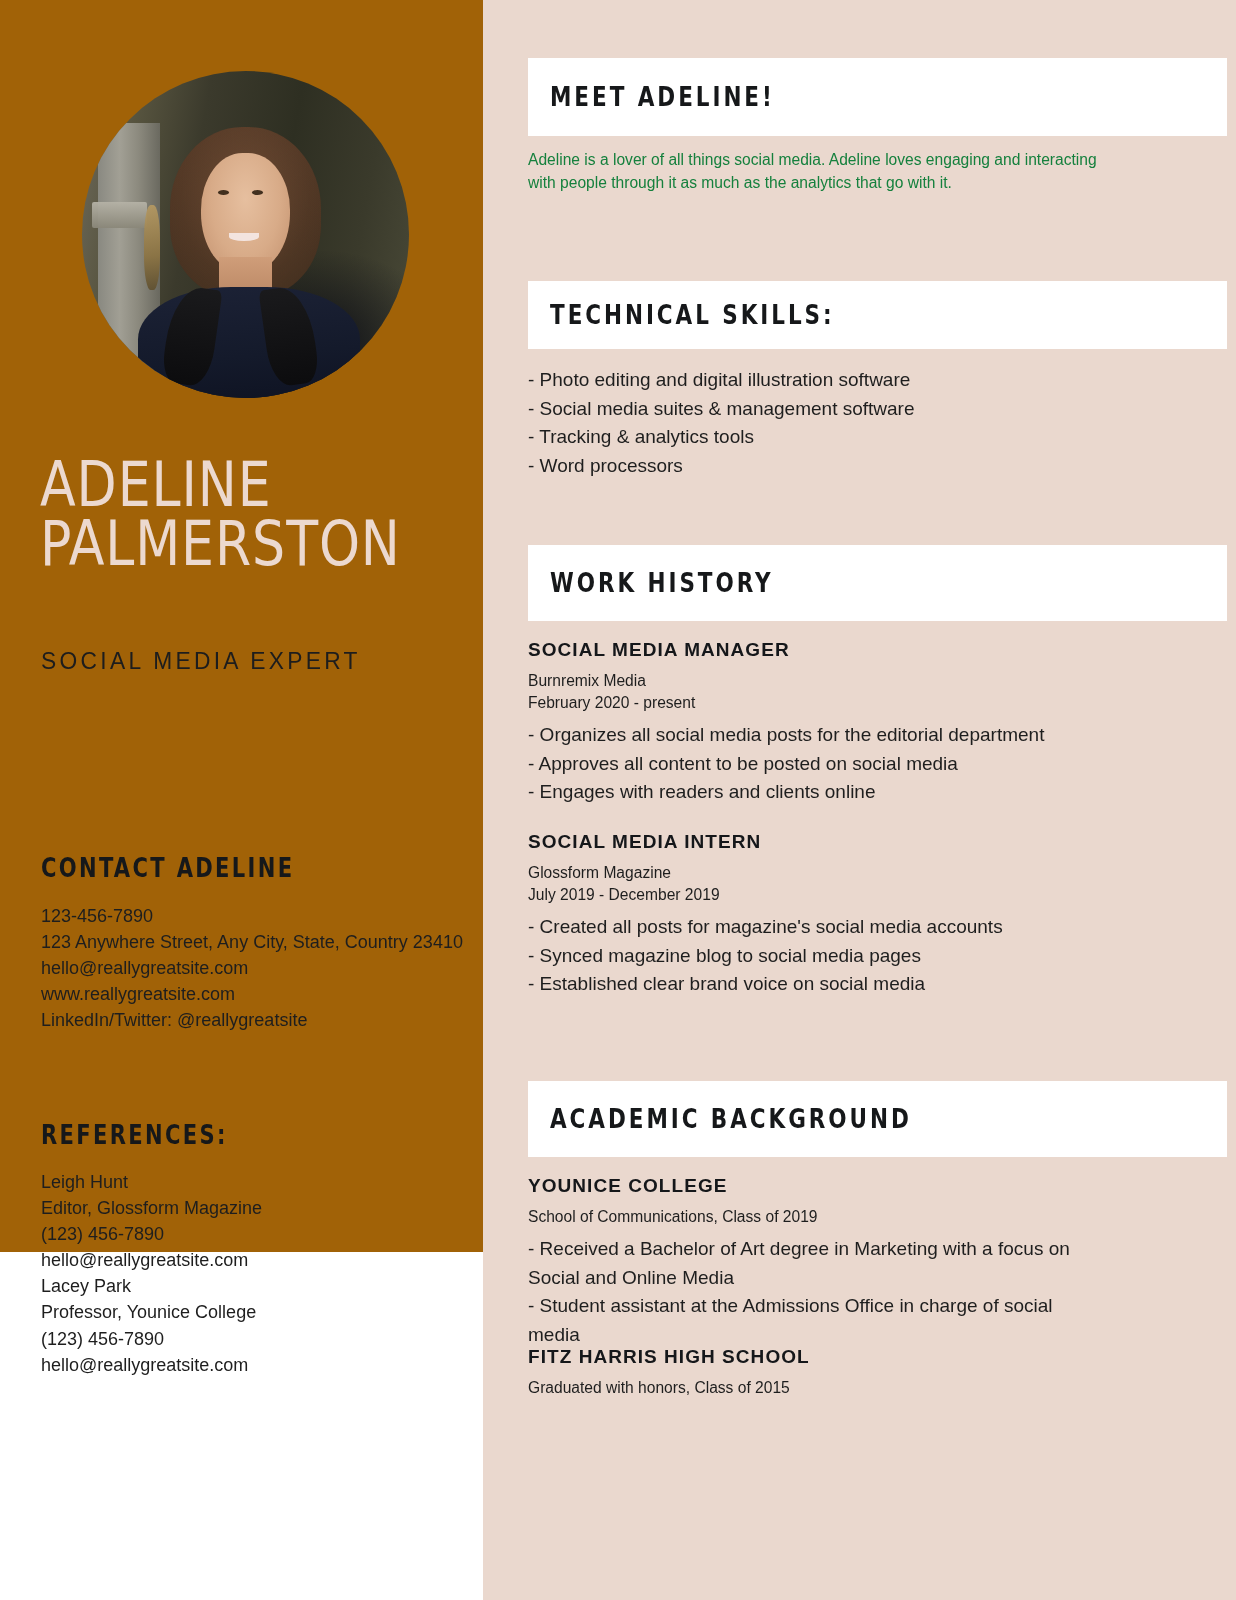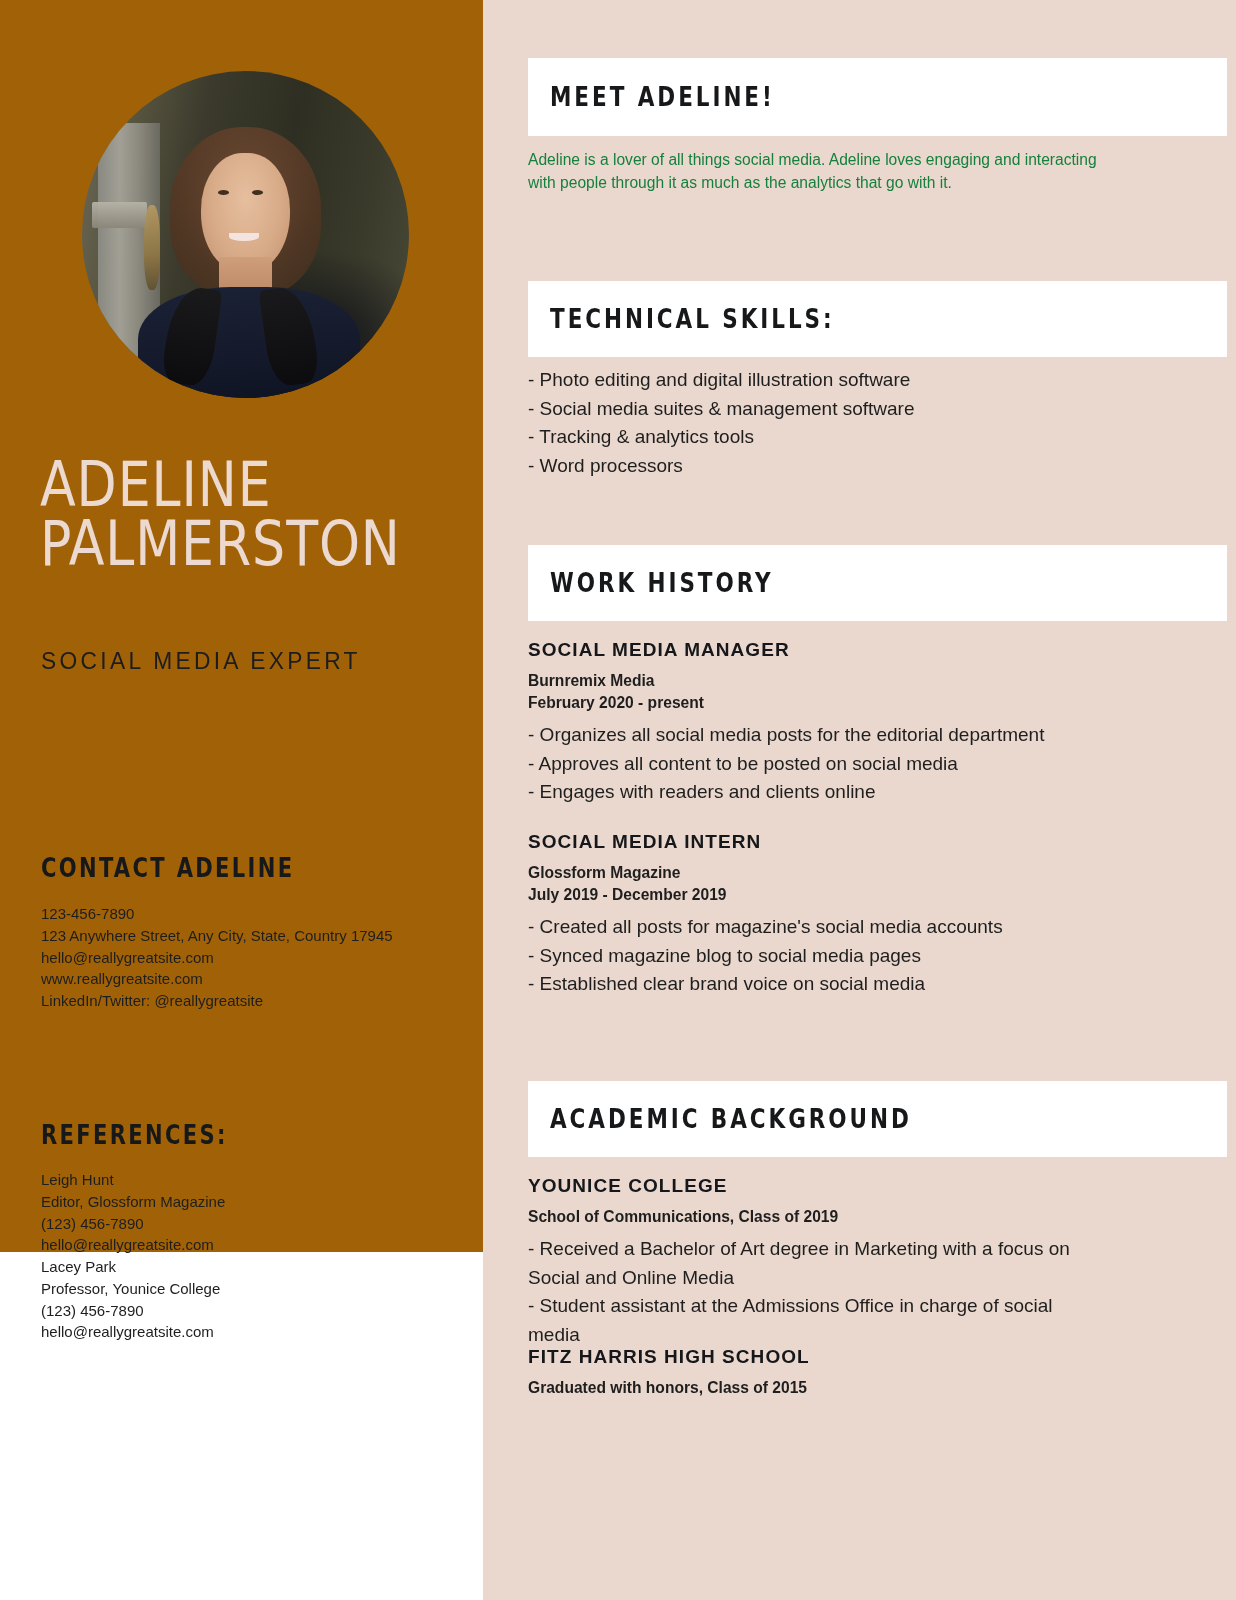--- a/index.html
+++ b/index.html
@@ -194,21 +194,21 @@
     width: 430px;
   }
   .refs-block {
     position: absolute;
     left: 41px;
     top: 1120px;
     width: 430px;
   }
   .side-lines {
     margin-top: 20px;
-    font-size: 15px;
+    font-size: 18px;
     line-height: 1.45;
     color: #1e1e1e;
   }
   .refs-block .side-lines { margin-top: 19px; }
   .side-lines div { white-space: nowrap; }
 
   
   .right-col {
     position: absolute;
     left: 483px;
@@ -262,21 +262,21 @@
     color: #15171a;
     text-transform: uppercase;
     white-space: nowrap;
   }
   .entry-sub {
     position: absolute;
     font-size: 15.6px;
     line-height: 1.42;
     color: #1e1e1e;
   }
-  .entry-sub div { white-space: nowrap; font-weight: bold; }
+  .entry-sub div { white-space: nowrap; }
 </style>
 </head>
 <body>
 
 <div class="page">
 
   <div class="left-col">
 
     <div class="photo-wrap">
       <div class="photo-canvas"></div>
@@ -298,21 +298,21 @@
       <div class="name-line">ADELINE</div>
       <div class="name-line">PALMERSTON</div>
     </div>
 
     <div class="job-title">SOCIAL MEDIA EXPERT</div>
 
     <div class="contact-block">
       <div class="side-head">CONTACT ADELINE</div>
       <div class="side-lines">
         <div>123-456-7890</div>
-        <div>123 Anywhere Street, Any City, State, Country 17945</div>
+        <div>123 Anywhere Street, Any City, State, Country 23410</div>
         <div>hello@reallygreatsite.com</div>
         <div>www.reallygreatsite.com</div>
         <div>LinkedIn/Twitter: @reallygreatsite</div>
       </div>
     </div>
 
     <div class="refs-block">
       <div class="side-head">REFERENCES:</div>
       <div class="side-lines">
         <div>Leigh Hunt</div>
@@ -327,21 +327,21 @@
     </div>
   </div>
 
   <div class="right-col">
 
     <div class="bar" style="top:58px;height:78px;">
       <div class="bar-title">MEET ADELINE!</div>
     </div>
     <div class="body-text" style="left:45px;top:148px;width:600px;">Adeline is a lover of all things social media. Adeline loves engaging and interacting with people through it as much as the analytics that go with it.</div>
 
-    <div class="bar" style="top:281px;height:76px;">
+    <div class="bar" style="top:281px;height:68px;">
       <div class="bar-title">TECHNICAL SKILLS:</div>
     </div>
     <div class="bullets" style="left:45px;top:366px;width:680px;">
       <div>- Photo editing and digital illustration software</div>
       <div>- Social media suites &amp; management software</div>
       <div>- Tracking &amp; analytics tools</div>
       <div>- Word processors</div>
     </div>
 
     <div class="bar" style="top:545px;height:76px;">

